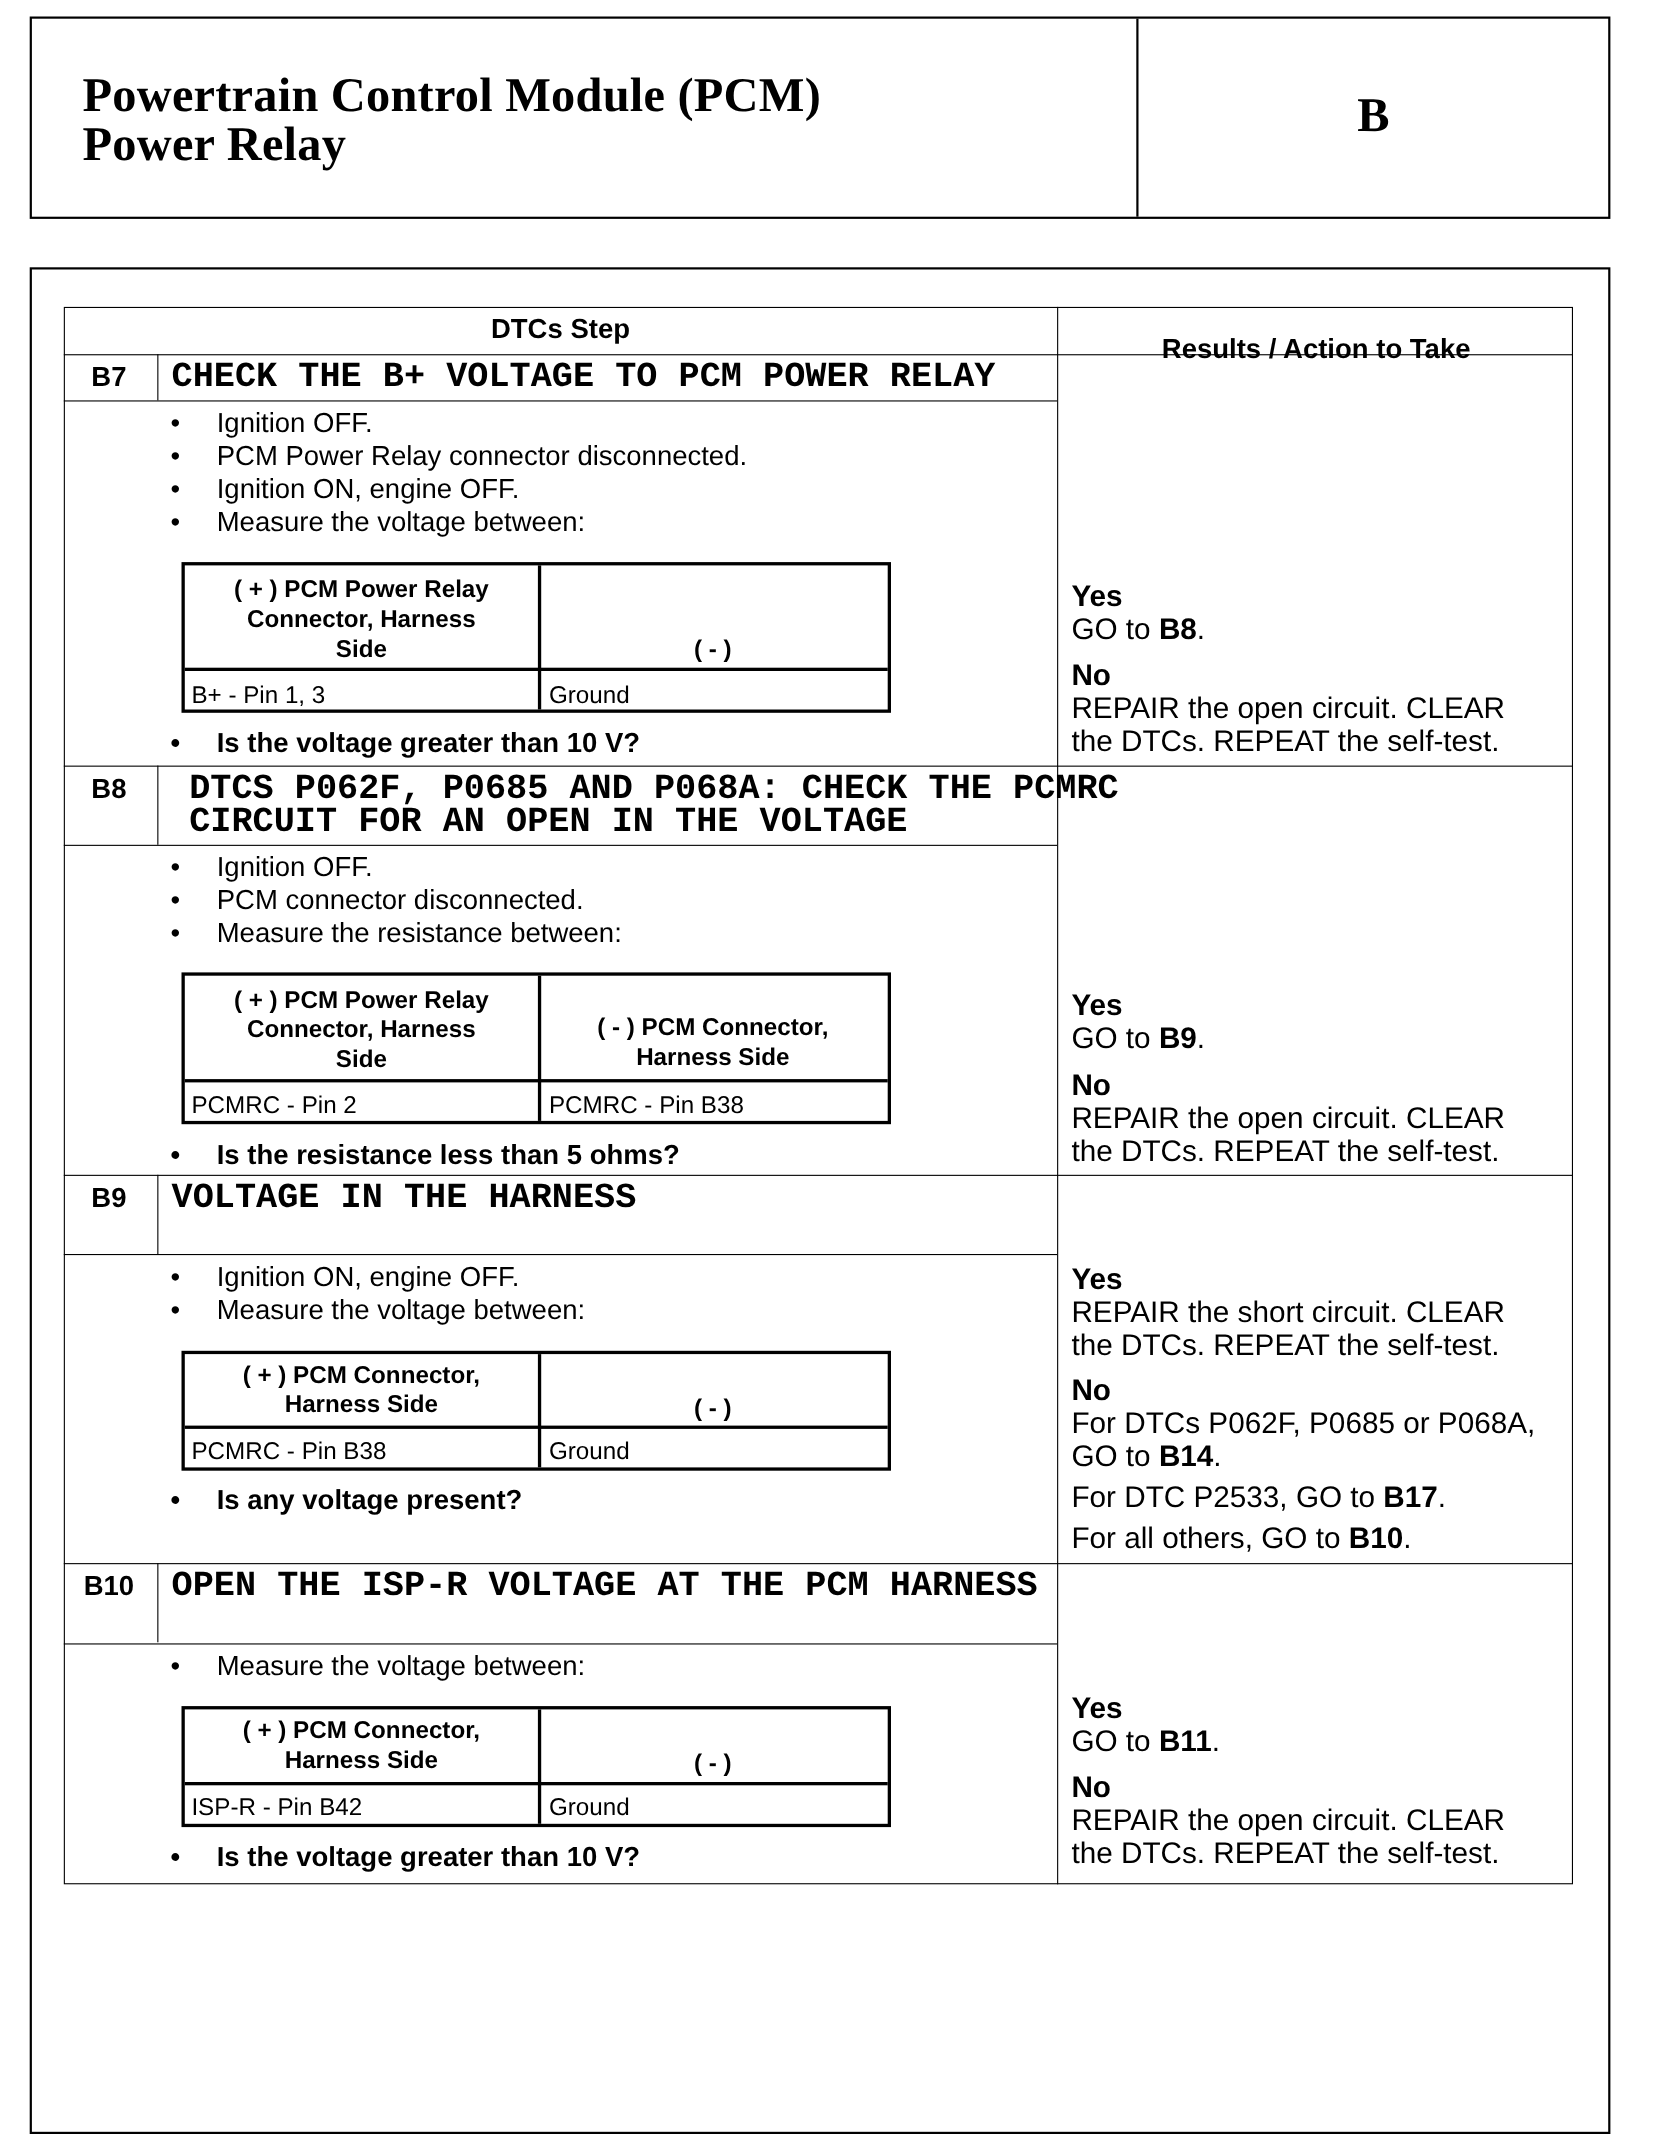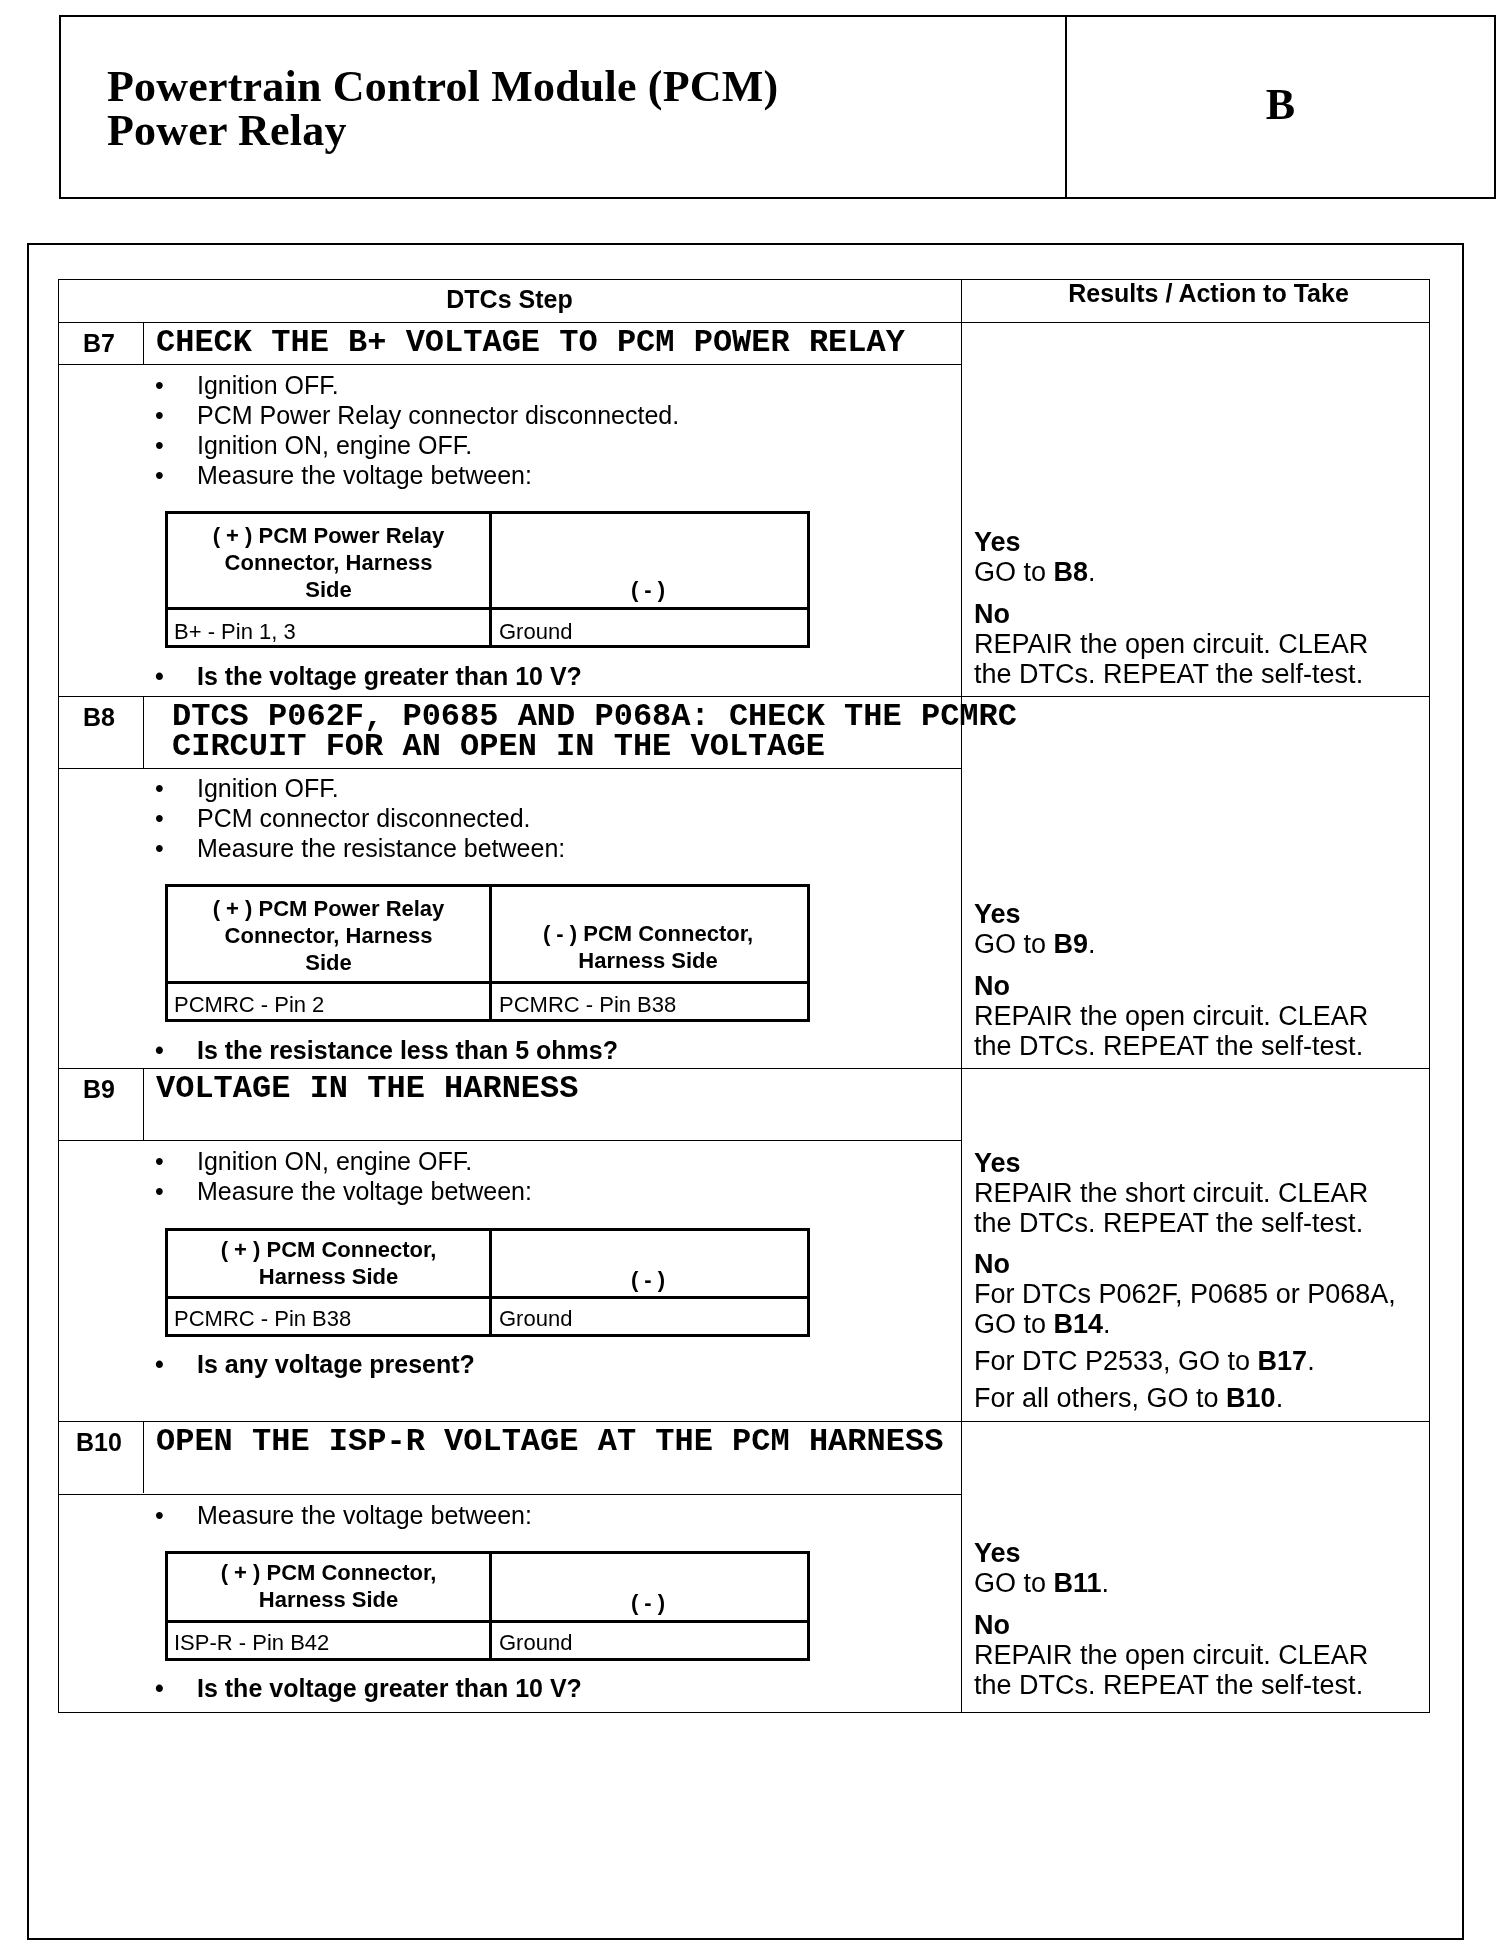--- a/index.html
+++ b/index.html
@@ -1,18 +1,18 @@
 <!DOCTYPE html>
 <html><head>
 <meta charset="utf-8">
 <style>
   html, body { margin: 0; padding: 0; background: #ffffff; }
   body { width: 1504px; height: 1956px; position: relative; overflow: hidden; color: #000; font-family: "Liberation Sans", sans-serif; }
 
-  .header-box { position: absolute; left: 27px; top: 15px; width: 1437px; height: 184px; border: 2px solid #000; box-sizing: border-box; margin-left: 32px; }
+  .header-box { position: absolute; left: 27px; top: 15px; width: 1437px; height: 184px; border: 2px solid #000; box-sizing: border-box; }
   .header-title { position: absolute; left: 0; top: 0; width: 1006px; height: 180px; border-right: 2px solid #000; box-sizing: border-box; }
   .header-title .t { position: absolute; left: 46px; top: 48px; font-family: "Liberation Serif", serif; font-weight: bold; font-size: 44px; line-height: 44px; letter-spacing: 0.2px; }
   .header-code { position: absolute; left: 1006px; top: 0; width: 427px; height: 180px; }
   .header-code .c { position: absolute; left: 0; right: 0; top: 66px; text-align: center; font-family: "Liberation Serif", serif; font-weight: bold; font-size: 44px; line-height: 44px; }
 
   .page-box { position: absolute; left: 27px; top: 243px; width: 1437px; height: 1697px; border: 2px solid #000; box-sizing: border-box; }
   .abs { position: absolute; }
   .hline { position: absolute; height: 0; border-top: 1.5px solid #000; }
   .vline { position: absolute; width: 0; border-left: 1.5px solid #000; }
 
@@ -50,21 +50,21 @@
 
 <div class="page-box"></div>
 
 <div>
 
   <div class="abs" style="left:58px;top:279px;width:1372px;height:1434px;border:1.5px solid #000;box-sizing:border-box;"></div>
 
   <div class="vline" style="left:961px;top:279px;height:1434px;"></div>
 
   <div class="colhdr" style="left:58px;top:285px;width:903px;">DTCs Step</div>
-  <div class="colhdr" style="left:961px;top:279px;width:471px;padding-left:12px;">Results / Action to Take</div>
+  <div class="colhdr" style="left:961px;top:303px;width:471px;">Results / Action to Take</div>
   <div class="hline" style="left:58px;top:322px;width:1372px;"></div>
 
   <div>
     <div class="step-id" style="left:58px;top:329px;">B7</div>
     <div class="vline" style="left:143px;top:322px;height:42px;"></div>
     <div class="step-title" style="left:156px;top:328px;">
       <div>CHECK THE B+ VOLTAGE TO PCM POWER RELAY</div>
     </div>
     <div class="hline" style="left:58px;top:364px;width:903px;"></div>
 

